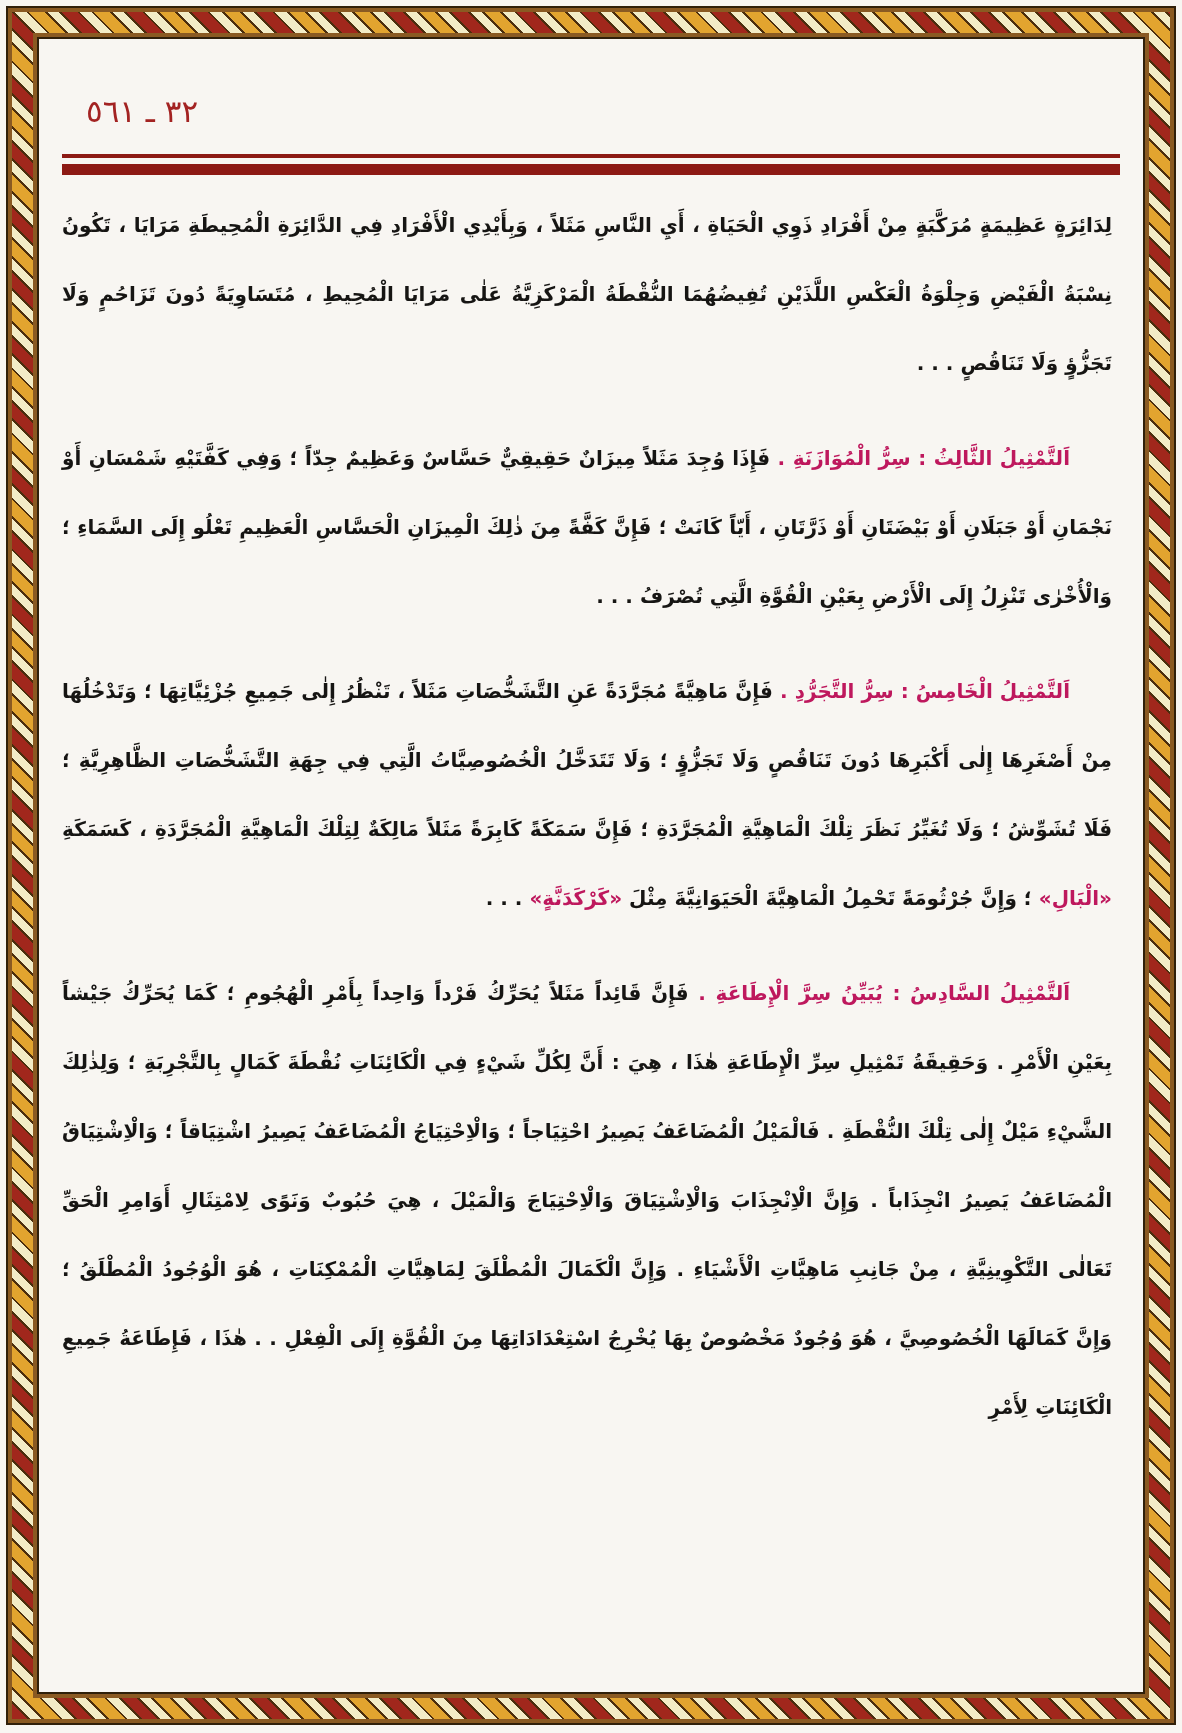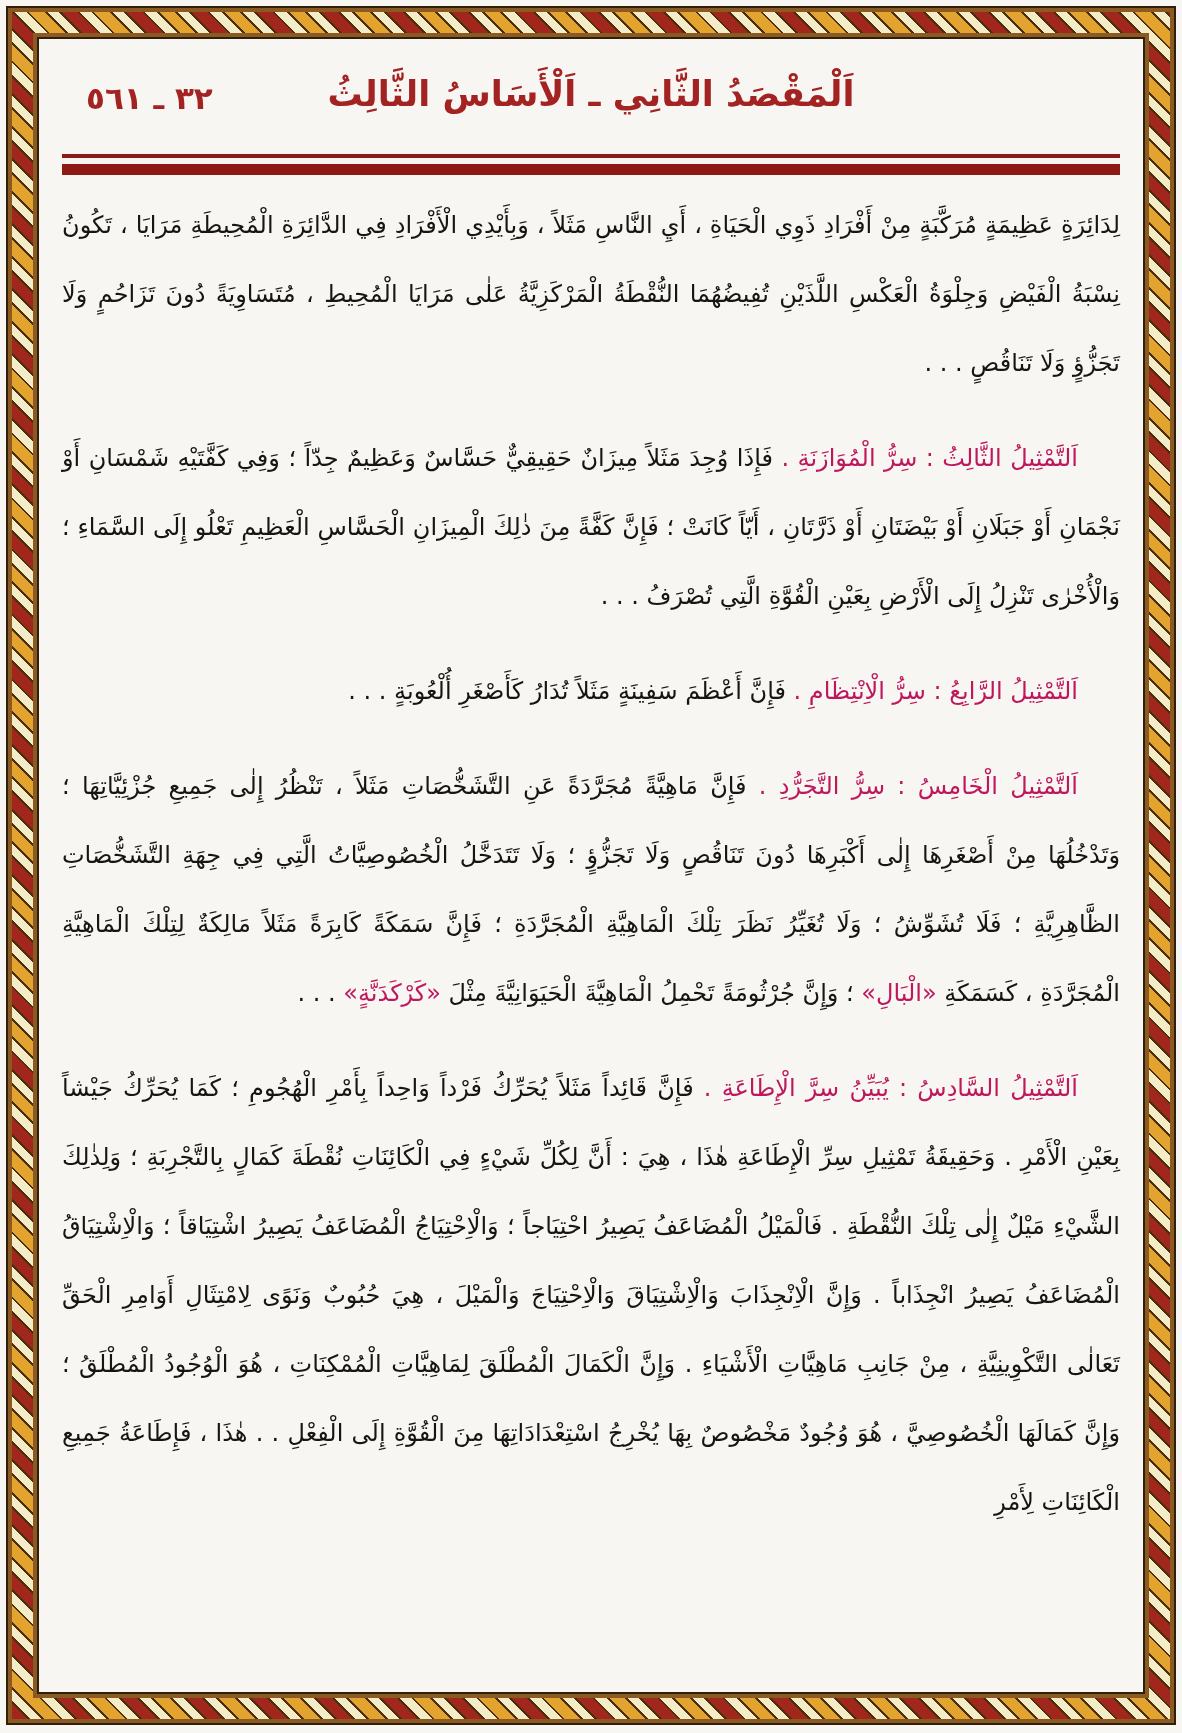--- a/index.html
+++ b/index.html
@@ -32,36 +32,36 @@
   }
   .header{position:relative;height:96px;}
   .title{
     position:absolute;top:22px;right:0;left:0;
     text-align:center;
     font-size:35px;font-weight:bold;
     color:#a32322;
     letter-spacing:0px;
   }
   .pagenum{
-    position:absolute;top:28px;left:24px;
-    font-size:31px;font-weight:bold;
+    position:absolute;top:41px;left:24px;
+    font-size:31px;font-weight:normal;
     color:#a32322;
     direction:rtl;
   }
   .rule{
     height:6px;
     border-top:4px solid #8d1a14;
     border-bottom:11px solid #8d1a14;
     margin:6px 0 16px 0;
   }
   .paras{color:#161513;}
   .para{
-    margin:0 0 26px 0;
-    font-size:24px;
-    font-weight:normal;
+    margin:0 8px 26px 0;
+    font-size:20px;
+    font-weight:bold;
     line-height:69px;
     text-align:justify;
     text-align-last:auto;
   }
   .para.indent{text-indent:42px;}
   .seg{color:#161513;}
   .seg.red{color:#be185d;}
 </style>
 </head>
 <body>
@@ -72,27 +72,25 @@
       <div class="f3">
         <div class="f4">
           <div class="f5"></div>
         </div>
       </div>
     </div>
   </div>
 
   <div class="content">
     <div class="header">
-      <div class="title">اَلْمَقْصَدُ الثَّانِي ـ اَلْأَسَاسُ الثَّالِثُ</div>
       <div class="pagenum">٣٢ ـ ٥٦١</div>
     </div>
 
     <div class="rule"></div>
 
     <div class="paras">
         <p class="para"><span class="seg">لِدَائِرَةٍ عَظِيمَةٍ مُرَكَّبَةٍ مِنْ أَفْرَادِ ذَوِي الْحَيَاةِ ، أَيِ النَّاسِ مَثَلاً ، وَبِأَيْدِي الْأَفْرَادِ فِي الدَّائِرَةِ الْمُحِيطَةِ مَرَايَا ، تَكُونُ نِسْبَةُ الْفَيْضِ وَجِلْوَةُ الْعَكْسِ اللَّذَيْنِ تُفِيضُهُمَا النُّقْطَةُ الْمَرْكَزِيَّةُ عَلٰى مَرَايَا الْمُحِيطِ ، مُتَسَاوِيَةً دُونَ تَزَاحُمٍ وَلَا تَجَزُّؤٍ وَلَا تَنَاقُصٍ . . .</span></p>
         <p class="para indent"><span class="seg red">اَلتَّمْثِيلُ الثَّالِثُ : سِرُّ الْمُوَازَنَةِ . </span><span class="seg">فَإِذَا وُجِدَ مَثَلاً مِيزَانٌ حَقِيقِيٌّ حَسَّاسٌ وَعَظِيمٌ جِدّاً ؛ وَفِي كَفَّتَيْهِ شَمْسَانِ أَوْ نَجْمَانِ أَوْ جَبَلَانِ أَوْ بَيْضَتَانِ أَوْ ذَرَّتَانِ ، أَيّاً كَانَتْ ؛ فَإِنَّ كَفَّةً مِنَ ذٰلِكَ الْمِيزَانِ الْحَسَّاسِ الْعَظِيمِ تَعْلُو إِلَى السَّمَاءِ ؛ وَالْأُخْرٰى تَنْزِلُ إِلَى الْأَرْضِ بِعَيْنِ الْقُوَّةِ الَّتِي تُصْرَفُ . . .</span></p>
-        <p class="para indent"><span class="seg red">اَلتَّمْثِيلُ الرَّابِعُ : سِرُّ الْاِنْتِظَامِ . </span><span class="seg">فَإِنَّ أَعْظَمَ سَفِينَةٍ مَثَلاً تُدَارُ كَأَصْغَرِ أُلْعُوبَةٍ . . .</span></p>
         <p class="para indent"><span class="seg red">اَلتَّمْثِيلُ الْخَامِسُ : سِرُّ التَّجَرُّدِ . </span><span class="seg">فَإِنَّ مَاهِيَّةً مُجَرَّدَةً عَنِ التَّشَخُّصَاتِ مَثَلاً ، تَنْظُرُ إِلٰى جَمِيعِ جُزْئِيَّاتِهَا ؛ وَتَدْخُلُهَا مِنْ أَصْغَرِهَا إِلٰى أَكْبَرِهَا دُونَ تَنَاقُصٍ وَلَا تَجَزُّؤٍ ؛ وَلَا تَتَدَخَّلُ الْخُصُوصِيَّاتُ الَّتِي فِي جِهَةِ التَّشَخُّصَاتِ الظَّاهِرِيَّةِ ؛ فَلَا تُشَوِّشُ ؛ وَلَا تُغَيِّرُ نَظَرَ تِلْكَ الْمَاهِيَّةِ الْمُجَرَّدَةِ ؛ فَإِنَّ سَمَكَةً كَابِرَةً مَثَلاً مَالِكَةٌ لِتِلْكَ الْمَاهِيَّةِ الْمُجَرَّدَةِ ، كَسَمَكَةِ </span><span class="seg red">«الْبَالِ»</span><span class="seg"> ؛ وَإِنَّ جُرْثُومَةً تَحْمِلُ الْمَاهِيَّةَ الْحَيَوَانِيَّةَ مِثْلَ </span><span class="seg red">«كَرْكَدَنَّةٍ»</span><span class="seg"> . . .</span></p>
         <p class="para indent"><span class="seg red">اَلتَّمْثِيلُ السَّادِسُ : يُبَيِّنُ سِرَّ الْإِطَاعَةِ . </span><span class="seg">فَإِنَّ قَائِداً مَثَلاً يُحَرِّكُ فَرْداً وَاحِداً بِأَمْرِ الْهُجُومِ ؛ كَمَا يُحَرِّكُ جَيْشاً بِعَيْنِ الْأَمْرِ . وَحَقِيقَةُ تَمْثِيلِ سِرِّ الْإِطَاعَةِ هٰذَا ، هِيَ : أَنَّ لِكُلِّ شَيْءٍ فِي الْكَائِنَاتِ نُقْطَةَ كَمَالٍ بِالتَّجْرِبَةِ ؛ وَلِذٰلِكَ الشَّيْءِ مَيْلٌ إِلٰى تِلْكَ النُّقْطَةِ . فَالْمَيْلُ الْمُضَاعَفُ يَصِيرُ احْتِيَاجاً ؛ وَالْاِحْتِيَاجُ الْمُضَاعَفُ يَصِيرُ اشْتِيَاقاً ؛ وَالْاِشْتِيَاقُ الْمُضَاعَفُ يَصِيرُ انْجِذَاباً . وَإِنَّ الْاِنْجِذَابَ وَالْاِشْتِيَاقَ وَالْاِحْتِيَاجَ وَالْمَيْلَ ، هِيَ حُبُوبٌ وَنَوًى لِامْتِثَالِ أَوَامِرِ الْحَقِّ تَعَالٰى التَّكْوِينِيَّةِ ، مِنْ جَانِبِ مَاهِيَّاتِ الْأَشْيَاءِ . وَإِنَّ الْكَمَالَ الْمُطْلَقَ لِمَاهِيَّاتِ الْمُمْكِنَاتِ ، هُوَ الْوُجُودُ الْمُطْلَقُ ؛ وَإِنَّ كَمَالَهَا الْخُصُوصِيَّ ، هُوَ وُجُودٌ مَخْصُوصٌ بِهَا يُخْرِجُ اسْتِعْدَادَاتِهَا مِنَ الْقُوَّةِ إِلَى الْفِعْلِ . . هٰذَا ، فَإِطَاعَةُ جَمِيعِ الْكَائِنَاتِ لِأَمْرِ </span></p>
       </div>
   </div>
 </div>
 
 </body></html>

